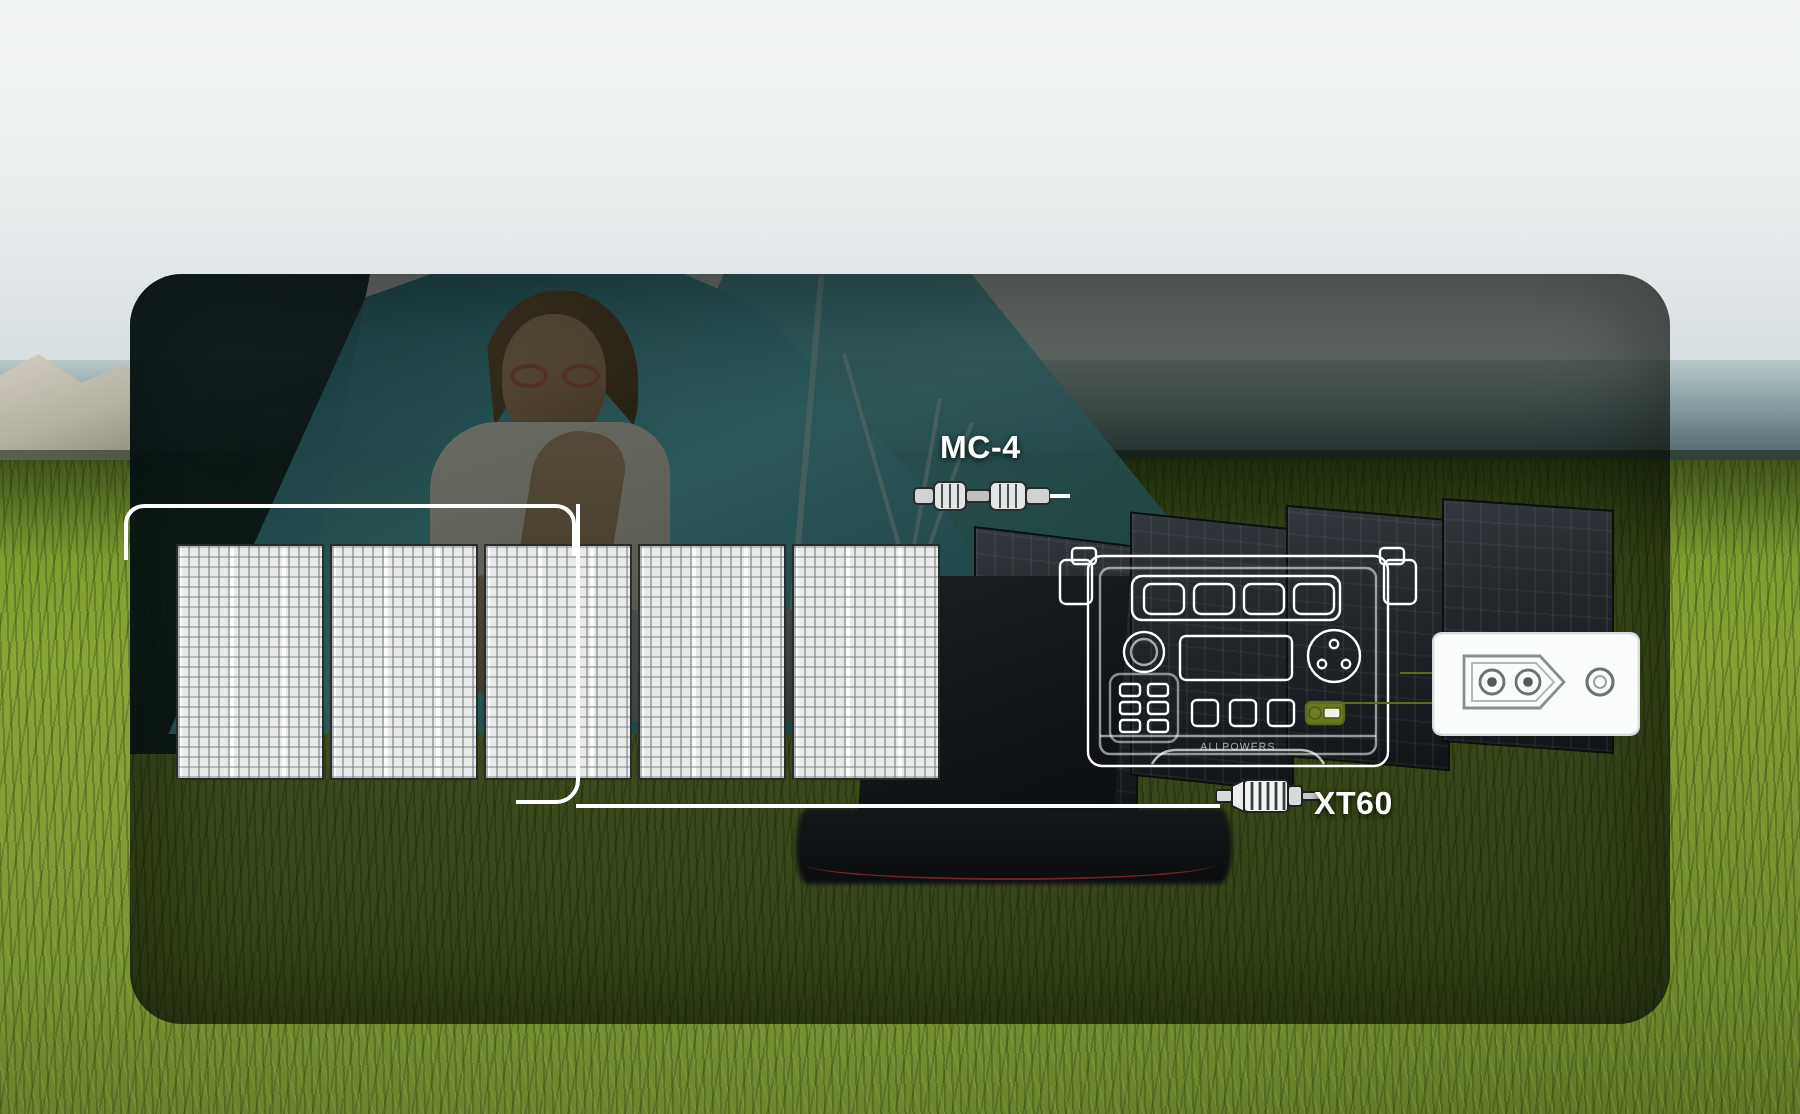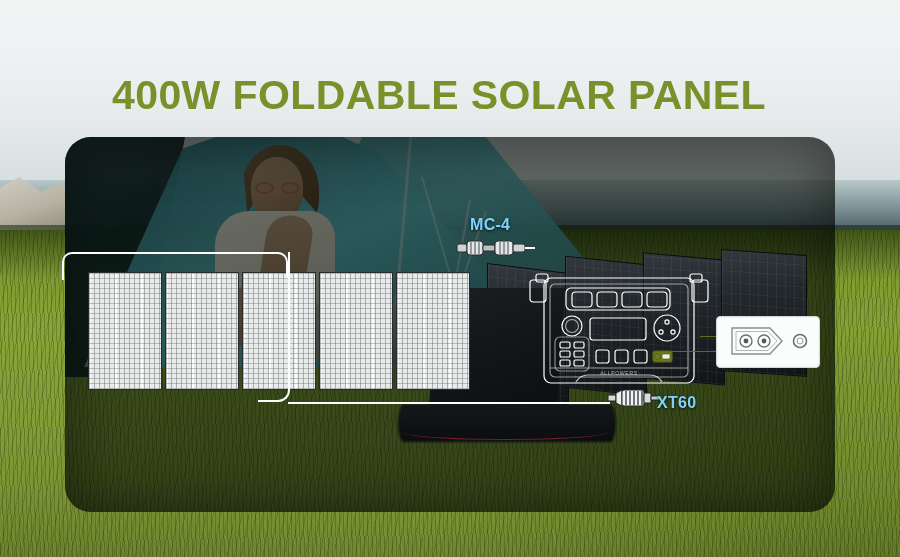--- a/index.html
+++ b/index.html
@@ -177,21 +177,21 @@
 
   
   .ps { position:absolute; left:528px; top:268px; width:182px; height:125px; }
   .ps svg { display:block; }
 
   
   .adapter { position:absolute; left:716px; top:316px; width:104px; height:52px; }
 
   
   .lbl {
-    position:absolute; color:#7dd3fc; font-size:16px; font-weight:600;
+    position:absolute; color:#ffffff; font-size:16px; font-weight:600;
     letter-spacing:.3px; text-shadow:0 1px 3px rgba(0,0,0,.8);
     font-family:"Liberation Sans", sans-serif;
   }
   .lbl-mc4 { left:470px; top:216px; }
   .lbl-xt60 { left:657px; top:394px; }
 
   
   .conn { position:absolute; }
 
   
@@ -261,21 +261,20 @@
     <div class="person-body"></div>
     <div class="person-arm"></div>
     <div class="person-arm2"></div>
     <div class="laptop"></div>
     <div class="backpack"></div>
     <div class="backpack-strap"></div>
   </div>
 
   <div class="card-overlay"></div>
 
-  <div class="title">400W FOLDABLE SOLAR PANEL</div>
 
   <div class="dpanel" style="left:487px;top:268px;width:82px;height:136px;transform:skewY(7deg);"></div>
   <div class="dpanel" style="left:565px;top:260px;width:82px;height:132px;transform:skewY(6deg);"></div>
   <div class="dpanel" style="left:643px;top:256px;width:82px;height:126px;transform:skewY(5deg);"></div>
   <div class="dpanel" style="left:721px;top:252px;width:86px;height:122px;transform:skewY(4deg);"></div>
 
   <div class="fold-stack"></div>
   <div class="fold-base"></div>
   <div class="red-wire"></div>
 

